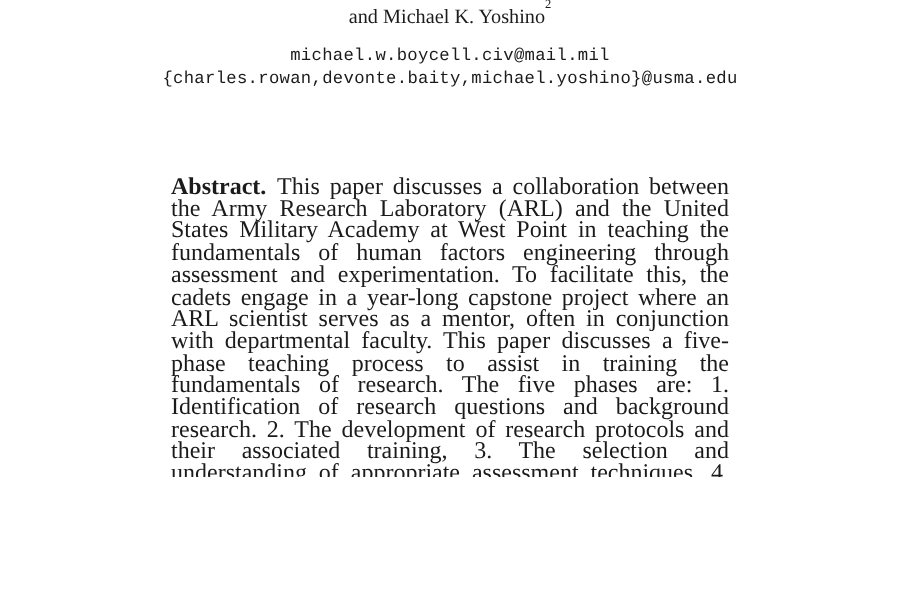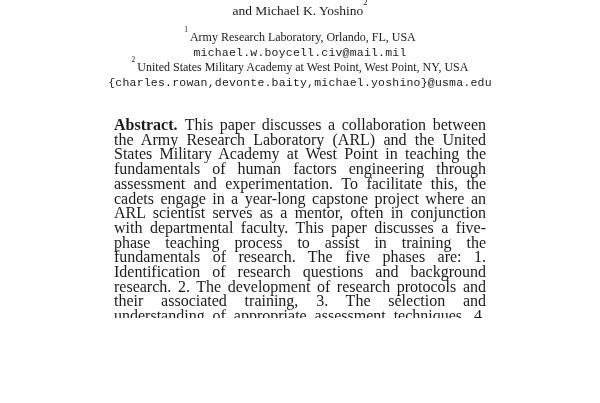--- a/index.html
+++ b/index.html
@@ -71,31 +71,25 @@
 <body>
 
 <div class="page">
 
   <div class="header">
 
     <div class="author-line">
       <span>and Michael K. Yoshino</span><sup class="author-marker">2</sup>
     </div>
 
-    <div class="affil-line">
-      <sup class="marker">1</sup><span>Army Research Laboratory, Orlando, FL, USA</span>
-    </div>
 
     <div class="email-line">
       <span>michael.w.boycell.civ@mail.mil</span>
     </div>
 
-    <div class="affil-line">
-      <sup class="marker">2</sup><span>United States Military Academy at West Point, West Point, NY, USA</span>
-    </div>
 
     <div class="email-line">
       <span>{charles.rowan,devonte.baity,michael.yoshino}@usma.edu</span>
     </div>
 
   </div>
 
   <div class="abstract">
     <span class="abstract-label">Abstract.</span><span>This paper discusses a collaboration between the Army Research Laboratory (ARL) and the United States Military Academy at West Point in teaching the fundamentals of human factors engineering through assessment and experimentation. To facilitate this, the cadets engage in a year-long capstone project where an ARL scientist serves as a mentor, often in conjunction with departmental faculty. This paper discusses a five-phase teaching process to assist in training the fundamentals of research. The five phases are: 1. Identification of research questions and background research. 2. The development of research protocols and their associated training, 3. The selection and understanding of appropriate assessment techniques, 4. The coordination and execution of data collection, and 5. Statistical analysis and reporting. This process uses an existing research experiment at ARL focusing on the impact of different types of display surfaces to support military tactical decision-making to serve as a case study. The research experiment used a hybrid of two research platforms: the Augmented REality Sandtable (ARES) and the Generalized Intelligent Framework for Tutoring (GIFT). An examination of the process as well as perspectives from the cadets assisting with the Perspectives from The ARL/USMA research and the cadets assisting with the research. These perspectives can help with the development of other similar programs aimed at combining research laboratories</span>
   </div>

